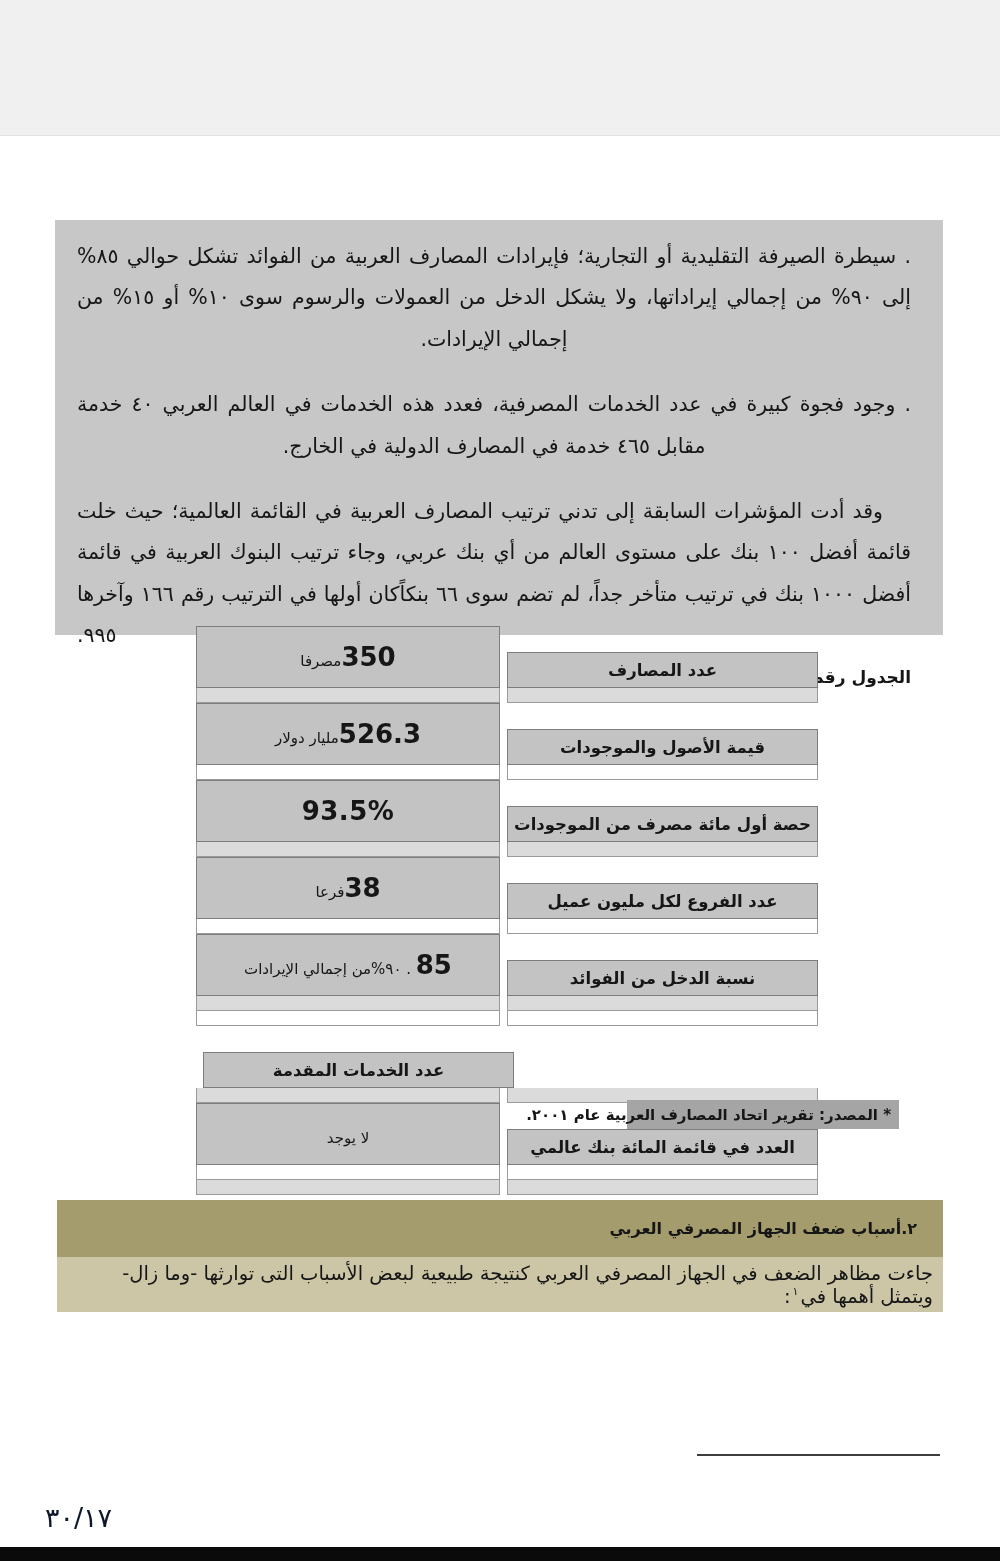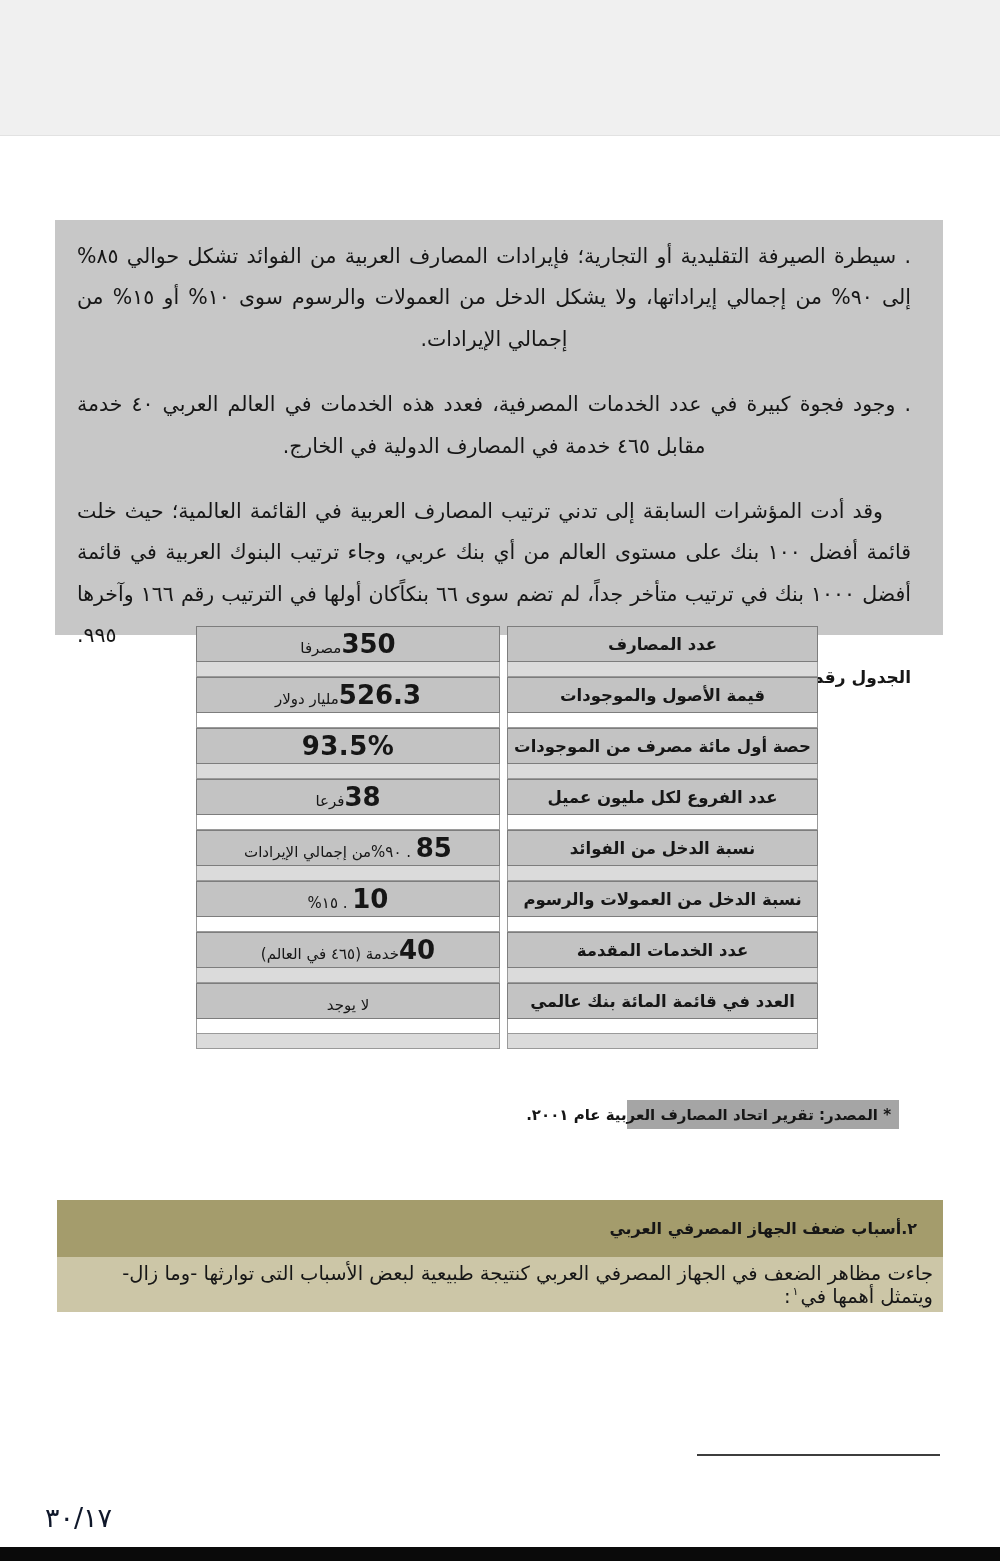--- a/index.html
+++ b/index.html
@@ -31,21 +31,21 @@
   .tbl{position:absolute;left:196px;top:626px;width:622px;}
   .trow{display:flex;}
   .vcell{width:304px;box-sizing:border-box;}
   .gapcol{width:7px;}
   .lcell{width:311px;box-sizing:border-box;}
   .main{
     background:#c3c3c3;border:1px solid #7d7d7d;min-height:36px;
     display:flex;align-items:center;justify-content:center;
     direction:rtl;padding:2px 6px;text-align:center;
   }
-  .lcell.main{font-weight:bold;font-size:16.5px;}
+  .lcell.main{font-weight:bold;font-size:16.5px;margin-top:26px;}
   .vnum{font-weight:bold;font-size:26px;letter-spacing:0.5px;line-height:1;}
   .vrest{font-size:15px;}
   .spacer{height:15px;border:1px solid #9a9a9a;border-top:none;}
   .sp-light .spacer{background:#dbdbdb;}
   .sp-white .spacer{background:#ffffff;}
   
   .source{
     position:absolute;left:627px;top:1100px;width:272px;height:29px;
     background:#a5a5a5;direction:rtl;display:flex;align-items:center;
     font-weight:bold;font-size:15px;padding:0 8px;box-sizing:border-box;
@@ -150,37 +150,27 @@
         </div>
       <div class="gapcol"></div>
       <div class="lcell main">نسبة الدخل من الفوائد</div>
     </div>
     <div class="trow sp-light">
         <div class="vcell spacer"></div>
         <div class="gapcol"></div>
         <div class="lcell spacer"></div>
       </div>
 
-    <div class="trow">
-      <div class="vcell main">
-          <span><span class="vnum">10</span><span class="vrest"> . ١٥%</span></span>
-        </div>
-      <div class="gapcol"></div>
-      <div class="lcell main">نسبة الدخل من العمولات والرسوم</div>
-    </div>
-    <div class="trow sp-white">
-        <div class="vcell spacer"></div>
-        <div class="gapcol"></div>
-        <div class="lcell spacer"></div>
-      </div>
-
-    <div class="trow">
-      <div class="vcell main">
-          <span><span class="vnum">40</span><span class="vrest">خدمة (٤٦٥ في العالم)</span></span>
-        </div>
+    <div class="trow sp-white">
+        <div class="vcell spacer"></div>
+        <div class="gapcol"></div>
+        <div class="lcell spacer"></div>
+      </div>
+
+    <div class="trow">
       <div class="gapcol"></div>
       <div class="lcell main">عدد الخدمات المقدمة</div>
     </div>
     <div class="trow sp-light">
         <div class="vcell spacer"></div>
         <div class="gapcol"></div>
         <div class="lcell spacer"></div>
       </div>
 
     <div class="trow">

